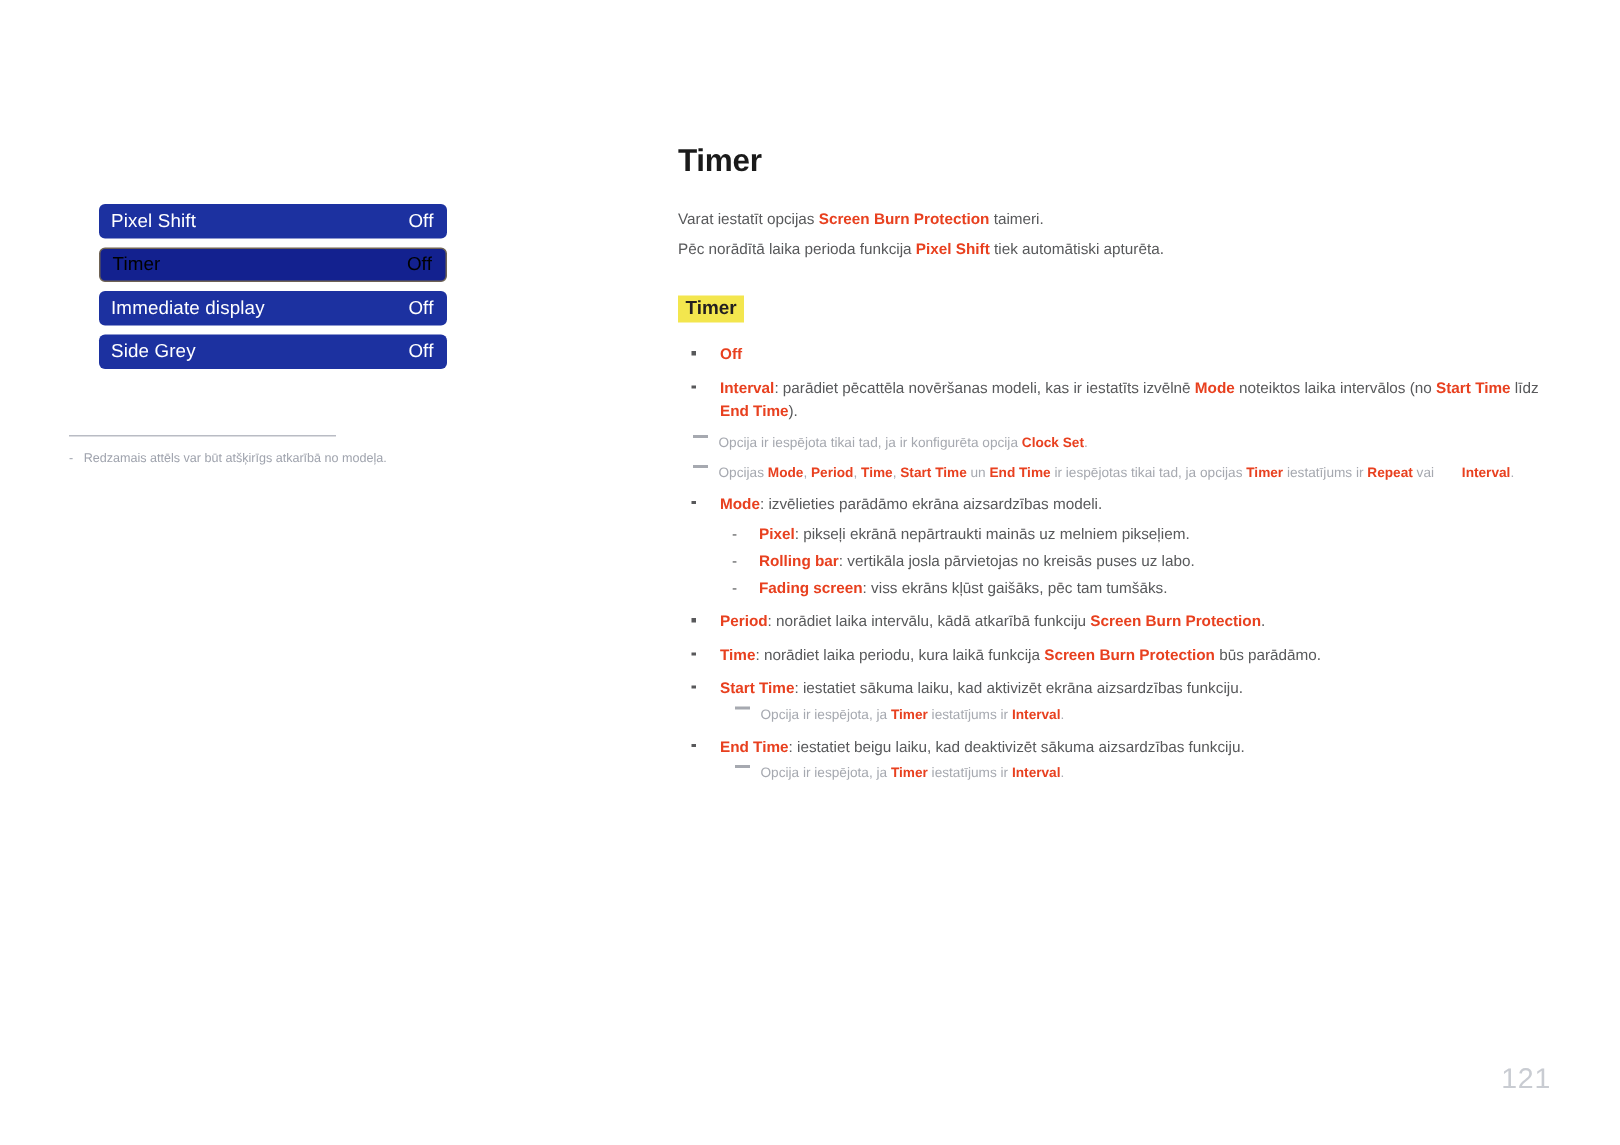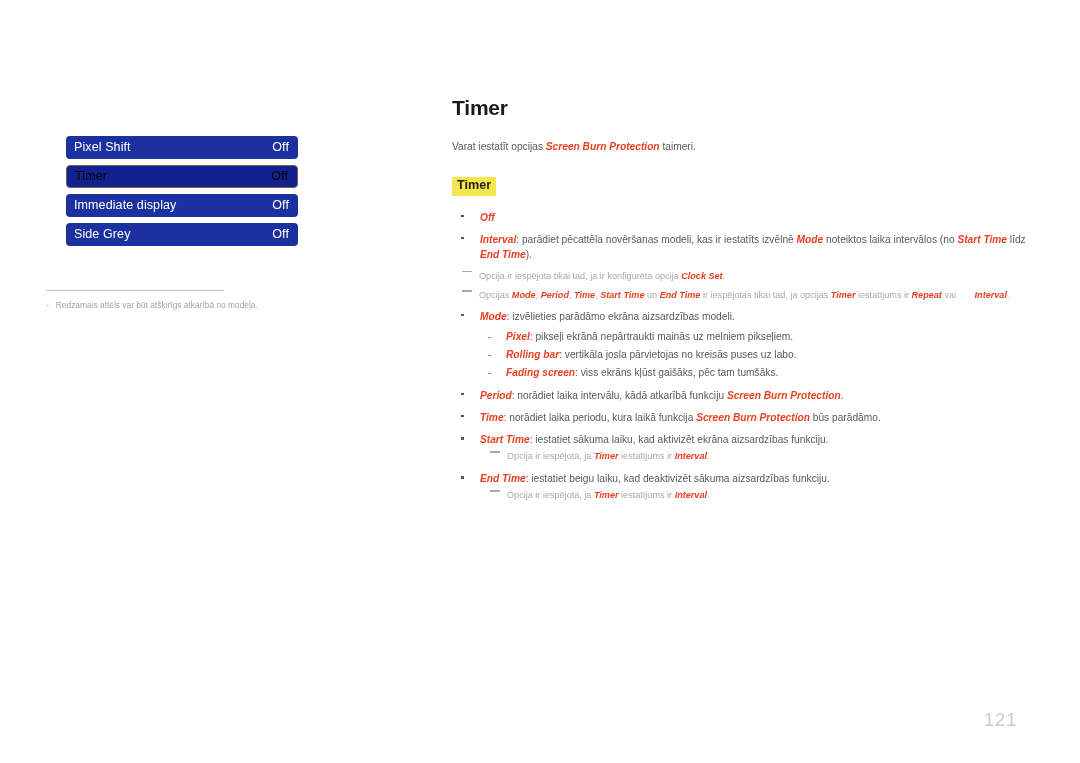--- a/index.html
+++ b/index.html
@@ -89,21 +89,21 @@
     display: inline-block;
     margin-top: 17px;
     margin-bottom: 14px;
     background: #f3e64e;
     color: #231f20;
     font-size: 12.6px;
     font-weight: bold;
     padding: 2px 5px 3px 5px;
     line-height: 1.1;
   }
-  .acc { color: #e8401f; font-weight: bold; font-style: italic; }
+  .acc { color: #e8401f; font-weight: bold; }
 
   ul.lvl1 { list-style: none; margin: 0; padding: 0; }
   li.b1 {
     position: relative;
     padding-left: 28px;
     font-size: 10.2px;
     color: #58595b;
     line-height: 1.5;
     margin-bottom: 7px;
   }
@@ -143,21 +143,21 @@
     left: 10px; top: 1px;
     width: 10px; height: 1.6px;
     background: #a6a9b0;
   }
   .note .acc { color: #e8401f; }
   .note.wide { padding-left: 27px; }
   .note-sub { padding-left: 16px; display: inline-block; }
 
   .page-number {
     position: absolute;
-    right: 63px;
+    right: 46px;
     bottom: 32px;
     font-size: 19px;
     color: #c9ccd2;
     letter-spacing: .5px;
   }
 </style>
 </head>
 <body>
 
 <div class="page">
@@ -198,20 +198,23 @@
   </div>
 
   <div class="right-col">
 
     <h1 class="page-title">Timer</h1>
 
     <div class="intro-line">
       <span>Varat iestatīt opcijas </span><span class="acc">Screen Burn Protection</span><span> taimeri.</span>
     </div>
 
+    <div class="intro-line">
+      <span>Pēc norādītā laika perioda funkcija </span><span class="acc">Pixel Shift</span><span> tiek automātiski apturēta.</span>
+    </div>
 
     <div class="section-chip">Timer</div>
 
     <ul class="lvl1">
 
       <li class="b1">
         <span class="bullet"></span>
         <span class="acc">Off</span>
       </li>
 

